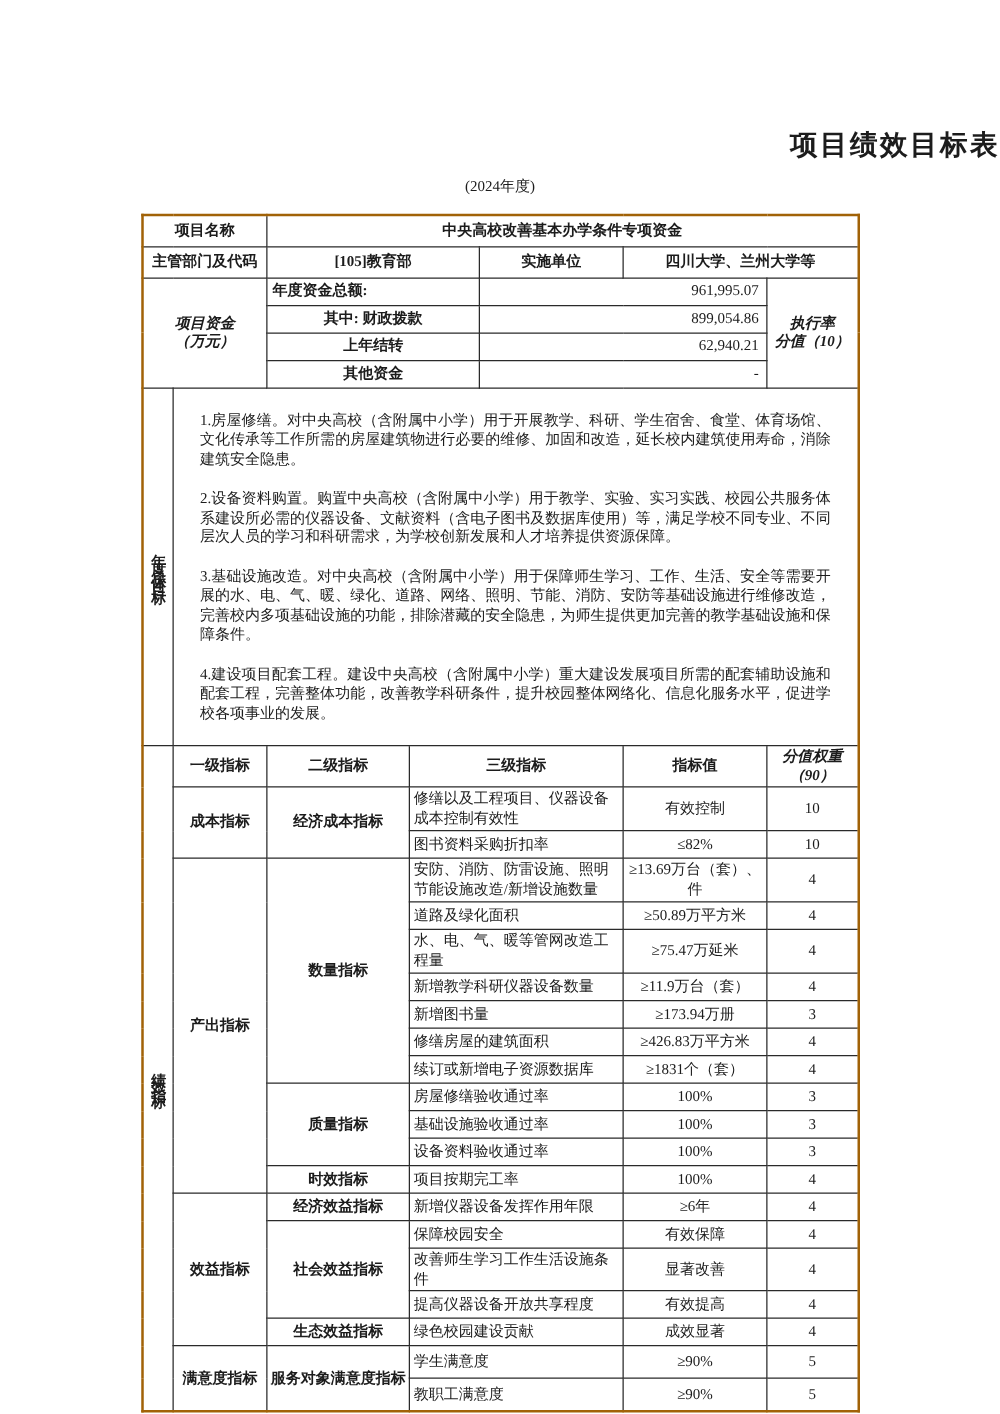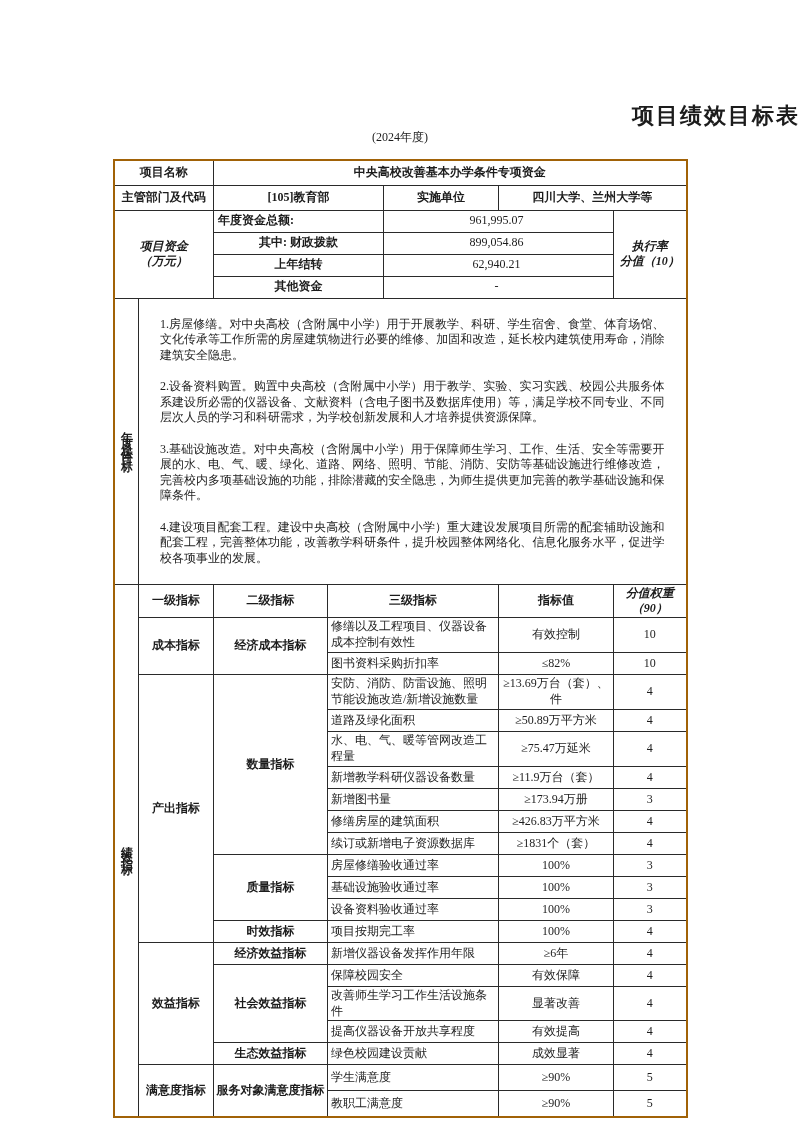--- a/index.html
+++ b/index.html
@@ -7,33 +7,33 @@
     width:800px; height:1131px; background:#ffffff;
     font-family:"Liberation Serif","DejaVu Serif",serif;
     color:#1c1c1c;
     -webkit-font-smoothing:antialiased;
   }
   .doc { padding-top:103px; }
   .title {
     text-align:right; font-size:22px; font-weight:bold;
     letter-spacing:2px; line-height:26px;
   }
-  .subtitle { text-align:center; font-size:12px; margin-top:0; }
+  .subtitle { text-align:center; font-size:12px; margin-top:12px; }
   table.main {
     width:573px; margin:13px auto 0; border-collapse:collapse;
     table-layout:fixed; border:2px solid #a16207;
   }
   td {
     border:1px solid #2a2a2a; font-size:12px; padding:1px 2px;
     text-align:center; vertical-align:middle; line-height:1.3;
     overflow:hidden; word-break:break-all;
   }
   .bold { font-weight:bold; }
   .left { text-align:left; padding-left:4px; }
-  .right { padding-right:6px; }
+  .right { text-align:right; padding-right:6px; }
   .l3 { text-align:left; padding-left:3px; padding-right:1px; }
   .goalsCell { text-align:justify; vertical-align:top; padding:2px 5px; }
   .goalsCell p { margin:16px; font-size:12px; line-height:15.5px; }
   .vert {
     writing-mode:vertical-rl; text-orientation:upright;
     letter-spacing:6px; font-weight:bold; display:inline-block;
   }
   .two-line span { display:block; line-height:1.25;font-style:italic; }
   .r25 { height:25px; } .r22 { height:22px; } .r35 { height:35px; }
   .r33 { height:33px; } .r26 { height:26px; } .rg { height:173px; }

